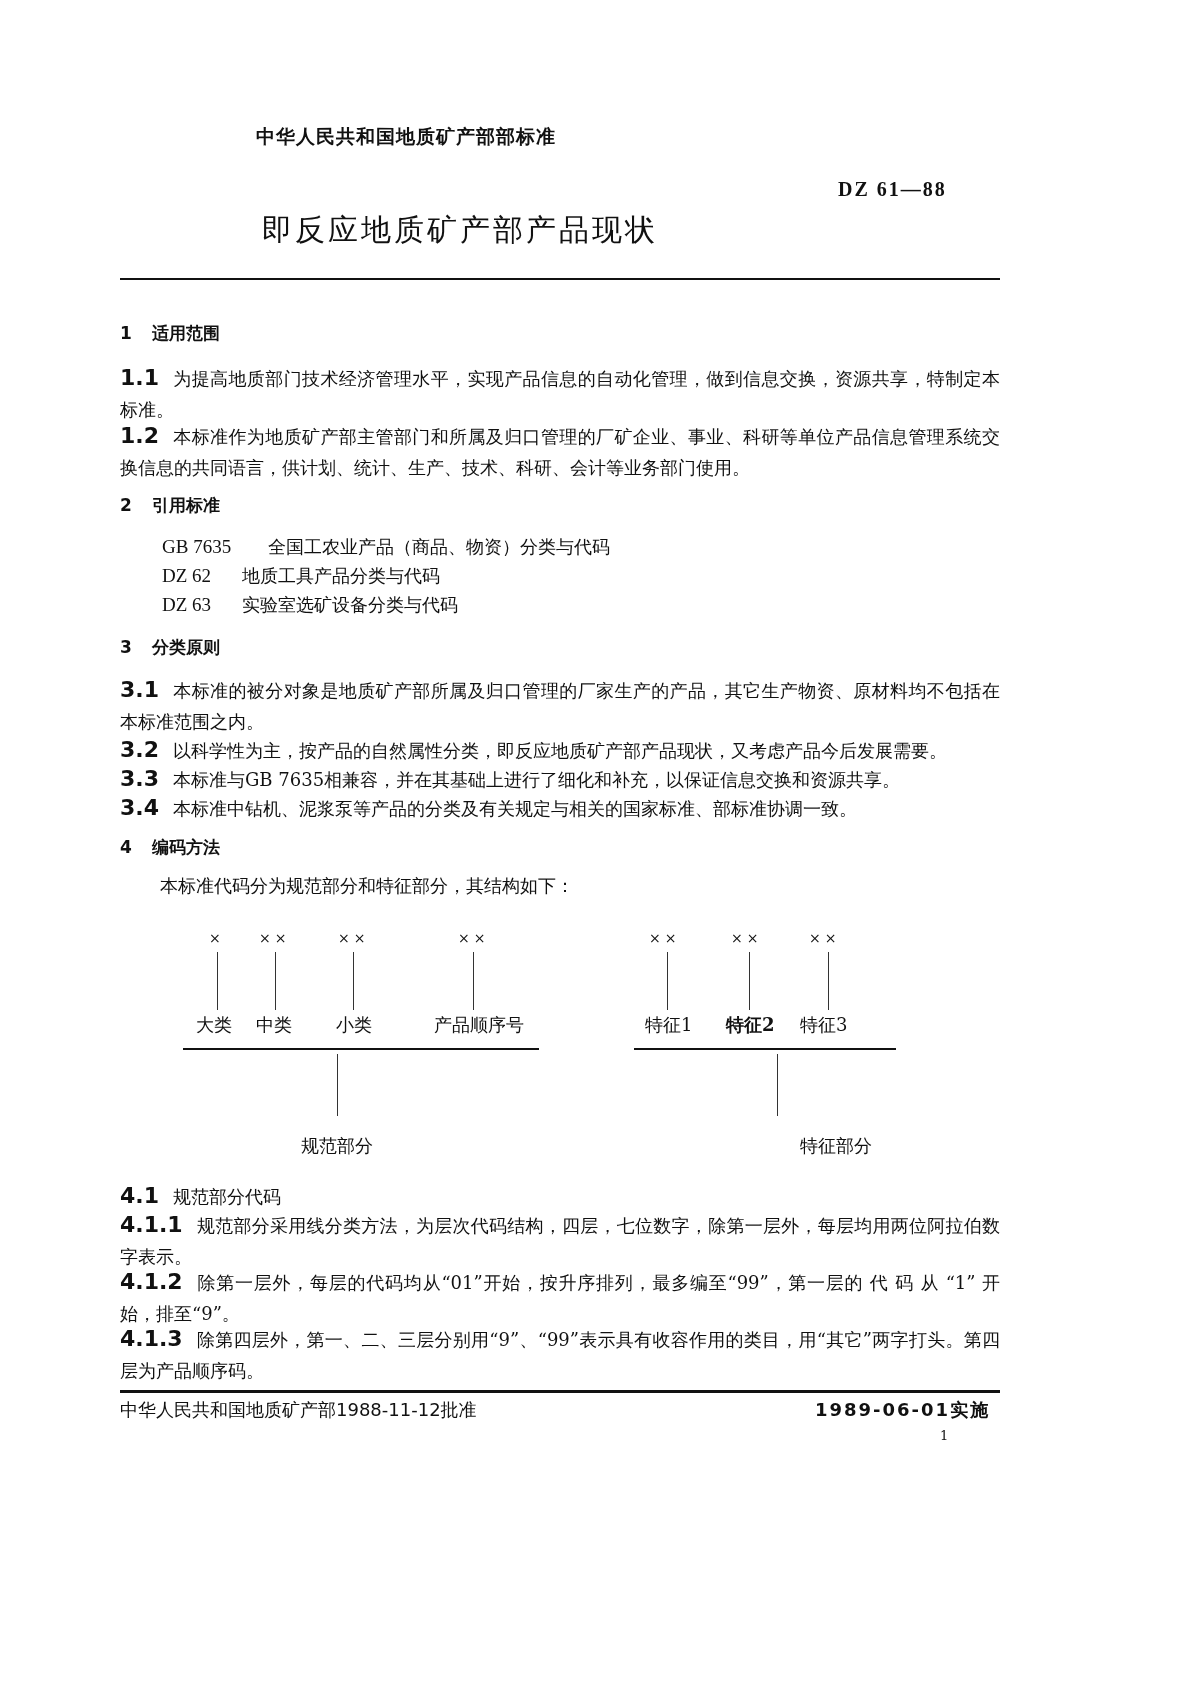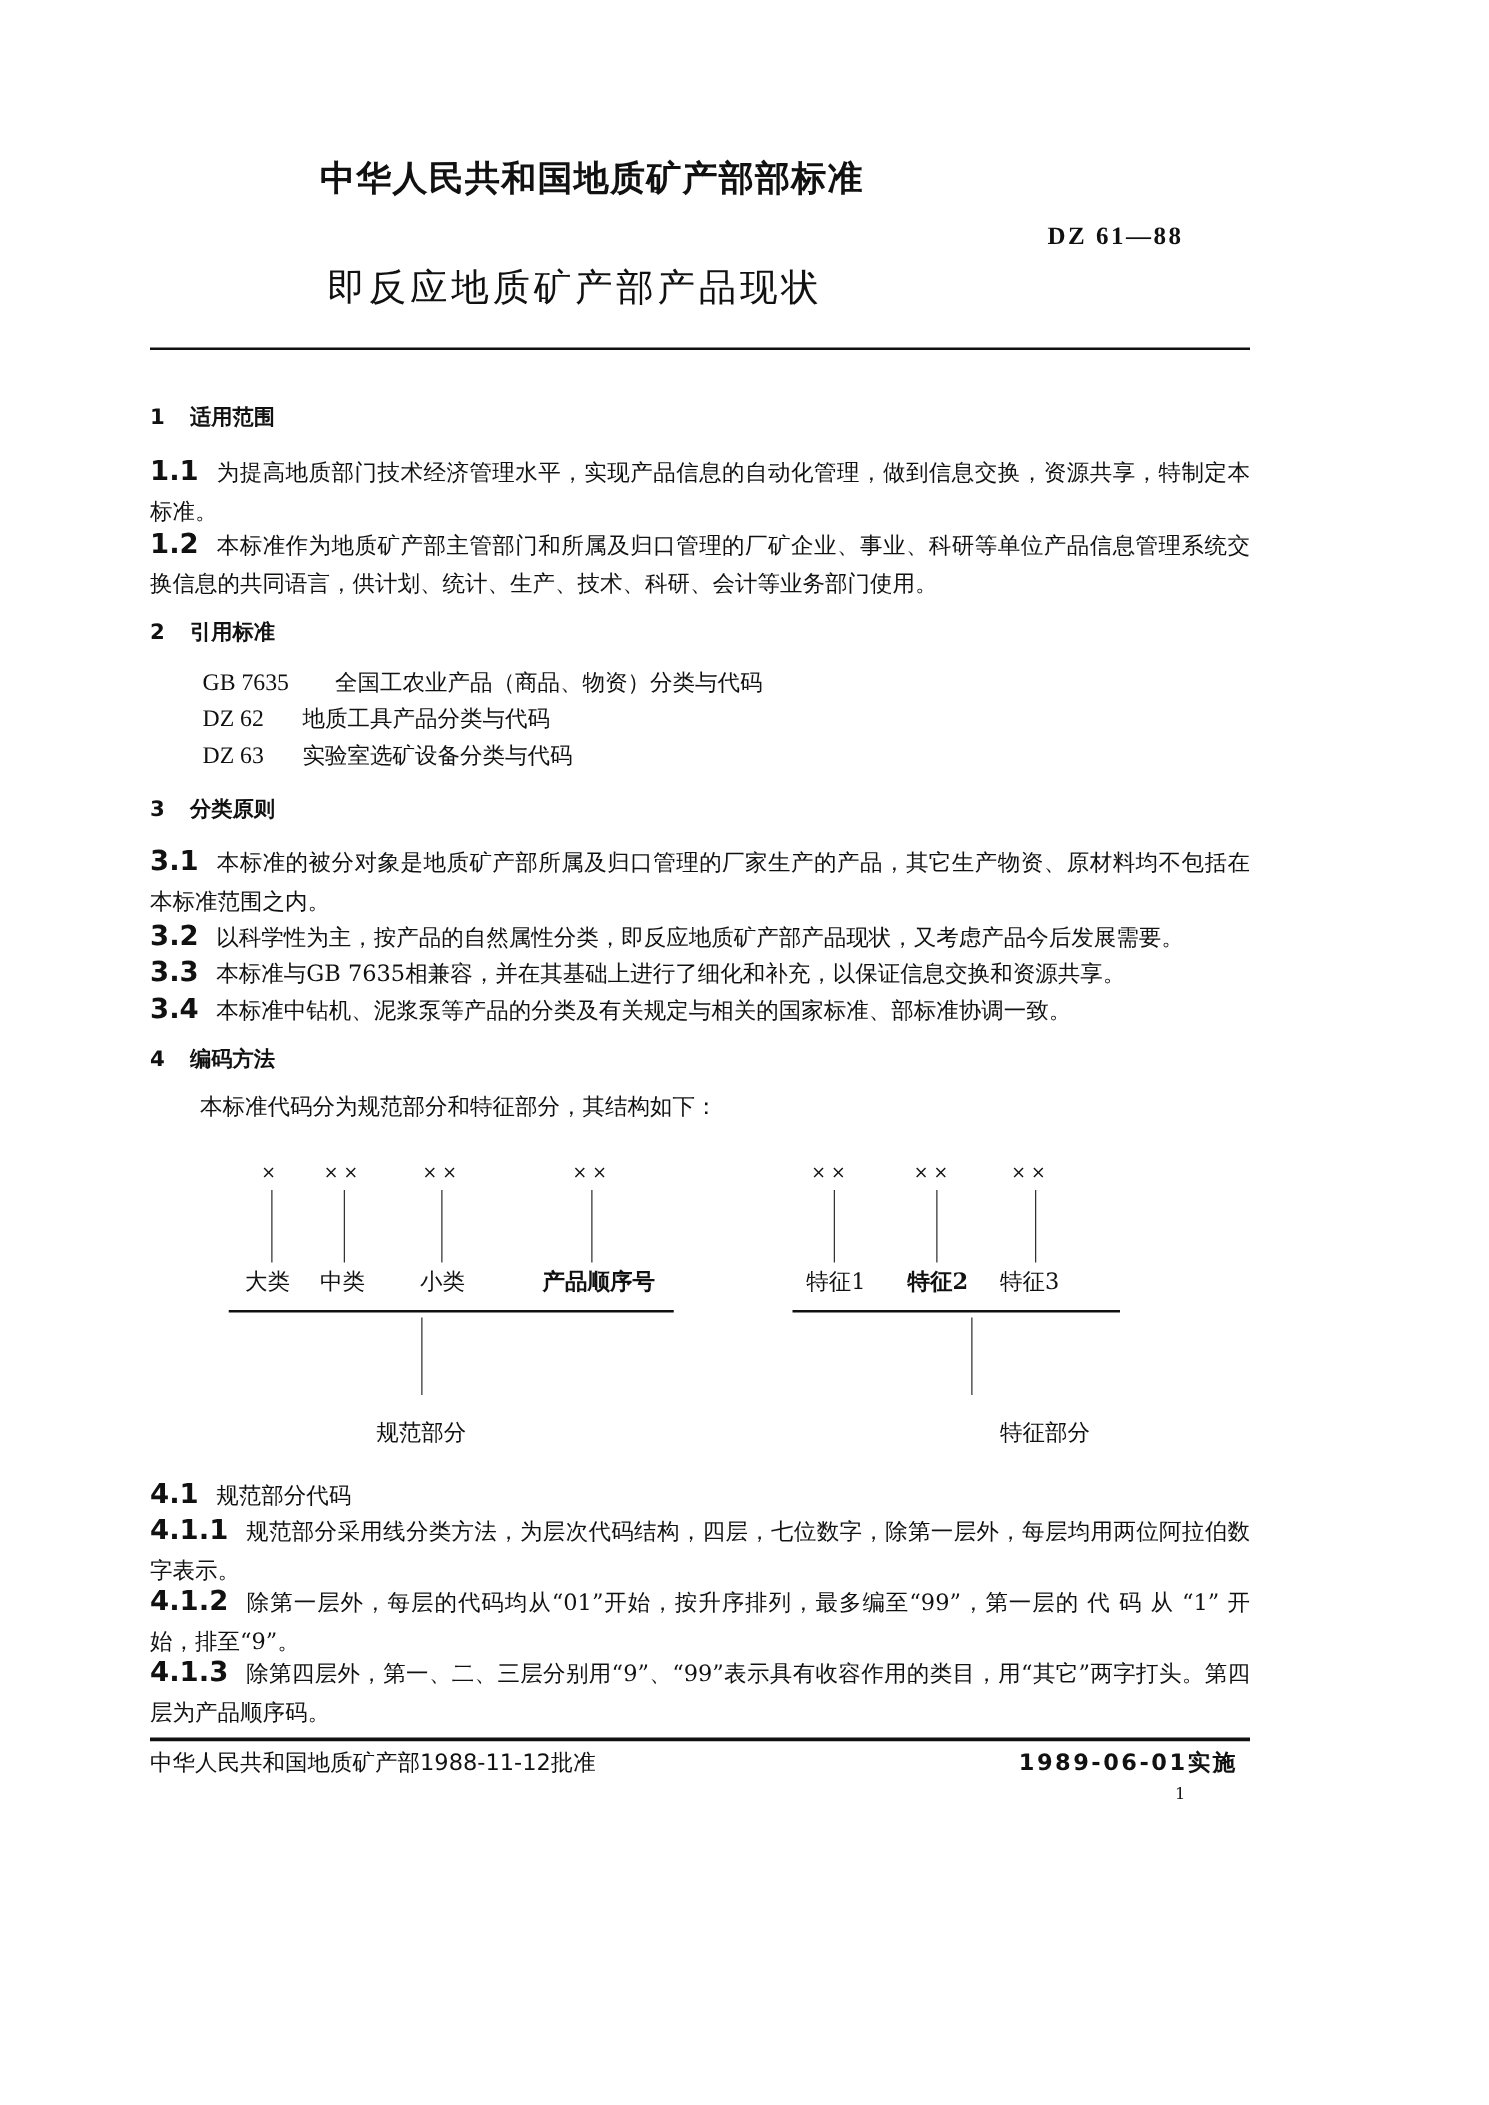--- a/index.html
+++ b/index.html
@@ -1,21 +1,21 @@
 <!DOCTYPE html>
 <html><head>
 <meta charset="utf-8">
 <style>
   html, body { margin: 0; padding: 0; background: #ffffff; }
   body {
     width: 1191px; height: 1684px; position: relative; overflow: hidden;
     color: #111; font-family: "DejaVu Serif", "Liberation Serif", serif;
   }
   .abs { position: absolute; }
-  .hdr-org { left: 256px; top: 124px; font-family: "DejaVu Sans", sans-serif; font-weight: bold; font-size: 28px; letter-spacing: 1px; }
+  .hdr-org { left: 256px; top: 124px; font-family: "DejaVu Sans", sans-serif; font-weight: bold; font-size: 19px; letter-spacing: 1px; }
   .hdr-code { left: 838px; top: 178px; font-family: "Liberation Serif", serif; font-weight: bold; font-size: 20px; letter-spacing: 2px; }
   .hdr-title { left: 262px; top: 210px; font-family: "DejaVu Sans", sans-serif; font-size: 30px; letter-spacing: 3px; }
   .rule { position: absolute; background: #111; }
   .sec { position: absolute; left: 120px; font-family: "DejaVu Sans", sans-serif; font-weight: bold; font-size: 17px; }
   .sec .num { display: inline-block; width: 32px; }
   .para { position: absolute; left: 120px; width: 880px; font-size: 18px; line-height: 31px; text-align: justify; }
   .para .pn { font-family: "DejaVu Sans", sans-serif; font-weight: bold; font-size: 22px; margin-right: 14px; }
   .ref { position: absolute; left: 162px; font-size: 18px; line-height: 29px; }
   .ref .code { display: inline-block; min-width: 80px; font-family: "Liberation Serif", serif; font-size: 19px; }
   .diagram { position: absolute; left: 0; top: 0; width: 1191px; height: 1684px; }
@@ -84,21 +84,21 @@
   <span class="xmark" style="left:259px; top:930px;">××</span>
   <span class="xmark" style="left:338px; top:930px;">××</span>
   <span class="xmark" style="left:458px; top:930px;">××</span>
   <div class="vline" style="left:217px; top:952px; height:58px;"></div>
   <div class="vline" style="left:275px; top:952px; height:58px;"></div>
   <div class="vline" style="left:353px; top:952px; height:58px;"></div>
   <div class="vline" style="left:473px; top:952px; height:58px;"></div>
   <span class="dlabel" style="left:196px; top:1013px;">大类</span>
   <span class="dlabel" style="left:256px; top:1013px;">中类</span>
   <span class="dlabel" style="left:336px; top:1013px;">小类</span>
-  <span class="dlabel" style="left:434px; top:1013px;font-weight:bold;">产品顺序号</span>
+  <span class="dlabel" style="left:434px; top:1013px;">产品顺序号</span>
   <div class="rule" style="left:183px; top:1048px; width:356px; height:2px;"></div>
   <div class="vline" style="left:337px; top:1054px; height:62px;"></div>
   <span class="dlabel" style="left:301px; top:1134px;">规范部分</span>
 
   <span class="xmark" style="left:649px; top:930px;">××</span>
   <span class="xmark" style="left:731px; top:930px;">××</span>
   <span class="xmark" style="left:809px; top:930px;">××</span>
   <div class="vline" style="left:667px; top:952px; height:58px;"></div>
   <div class="vline" style="left:749px; top:952px; height:58px;"></div>
   <div class="vline" style="left:828px; top:952px; height:58px;"></div>

